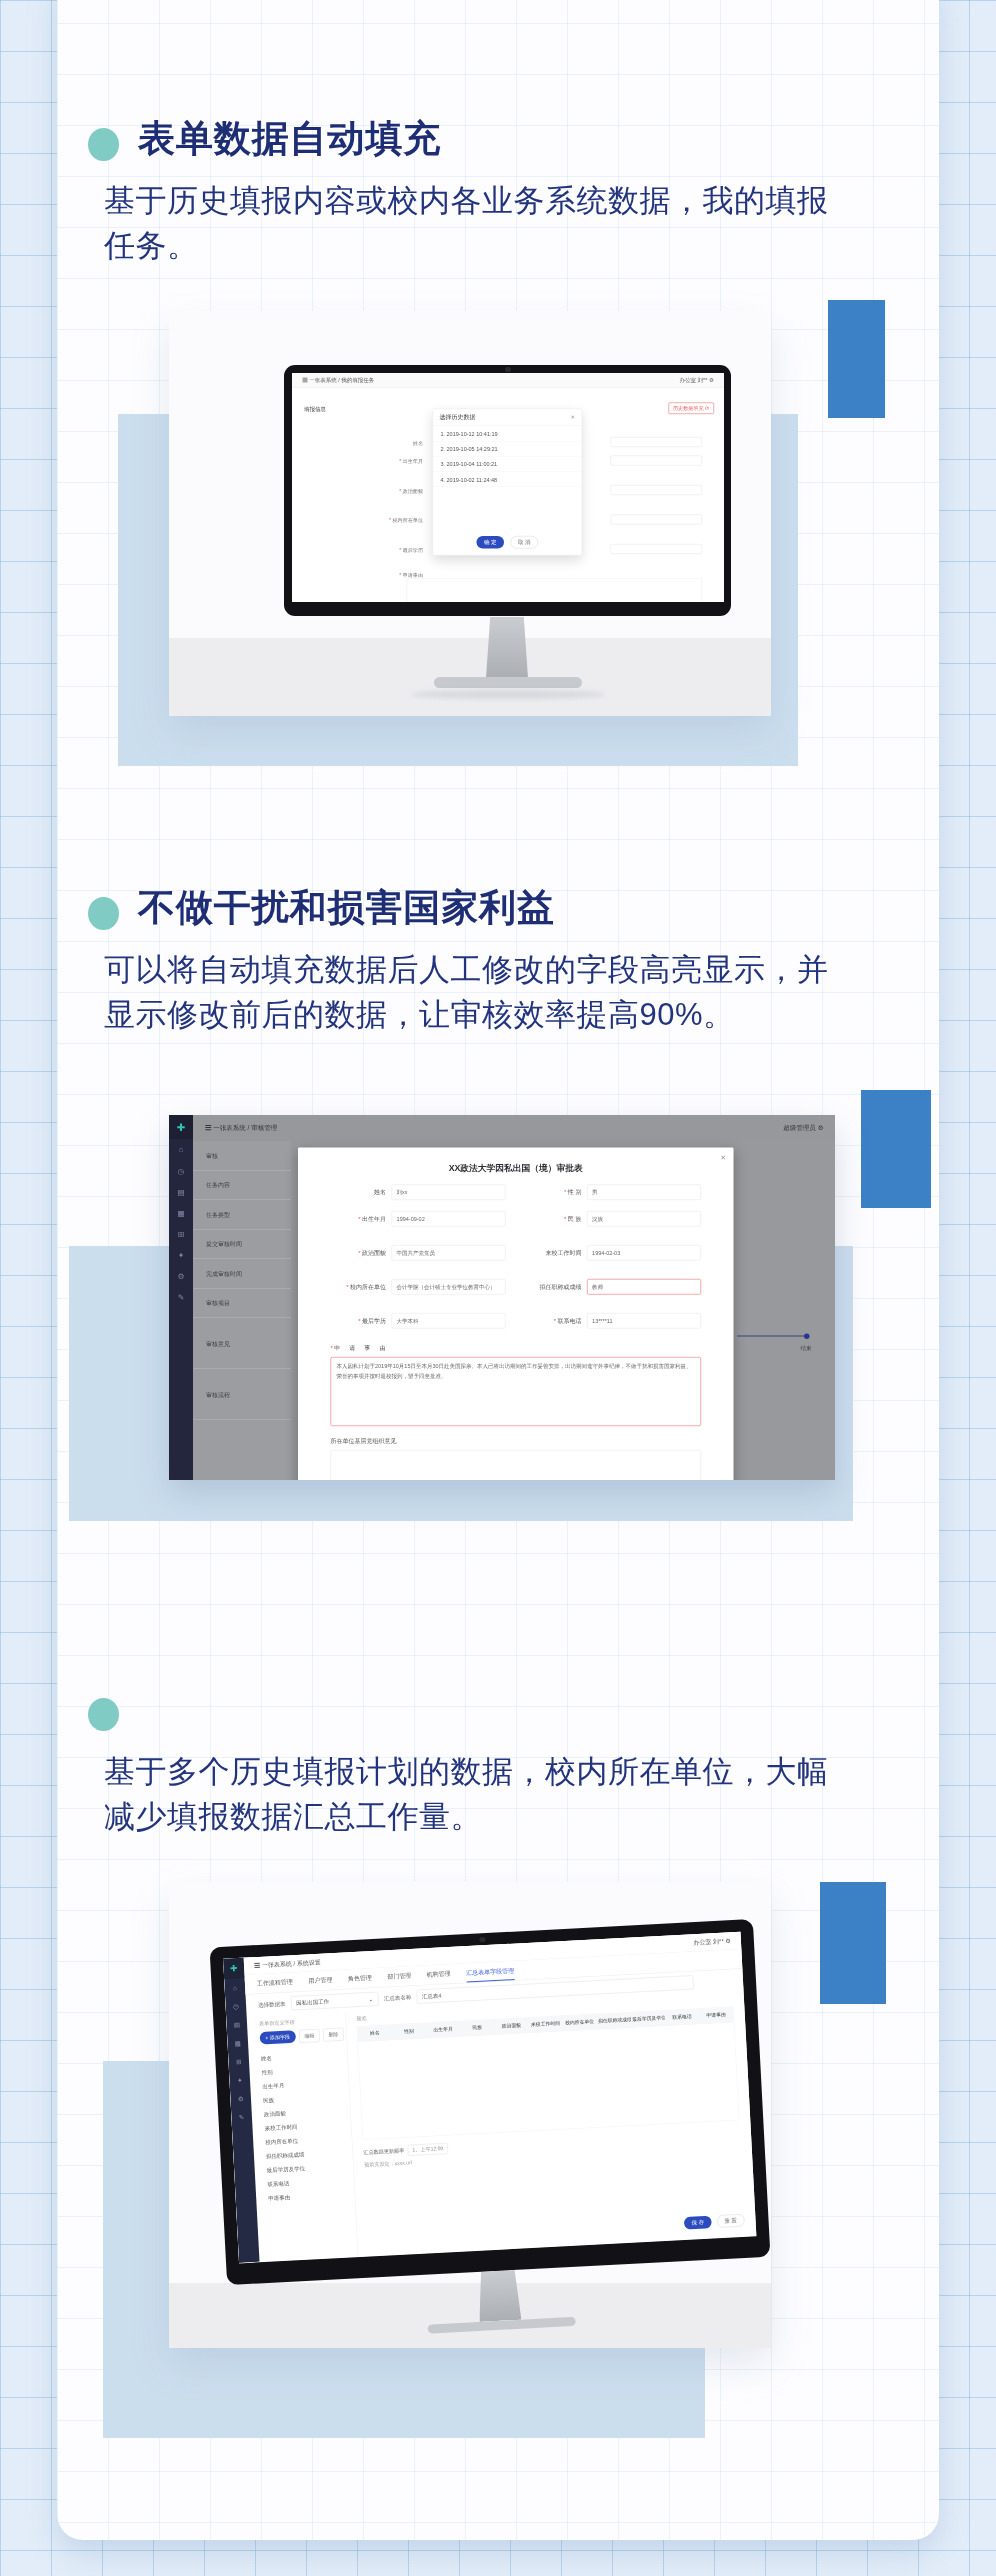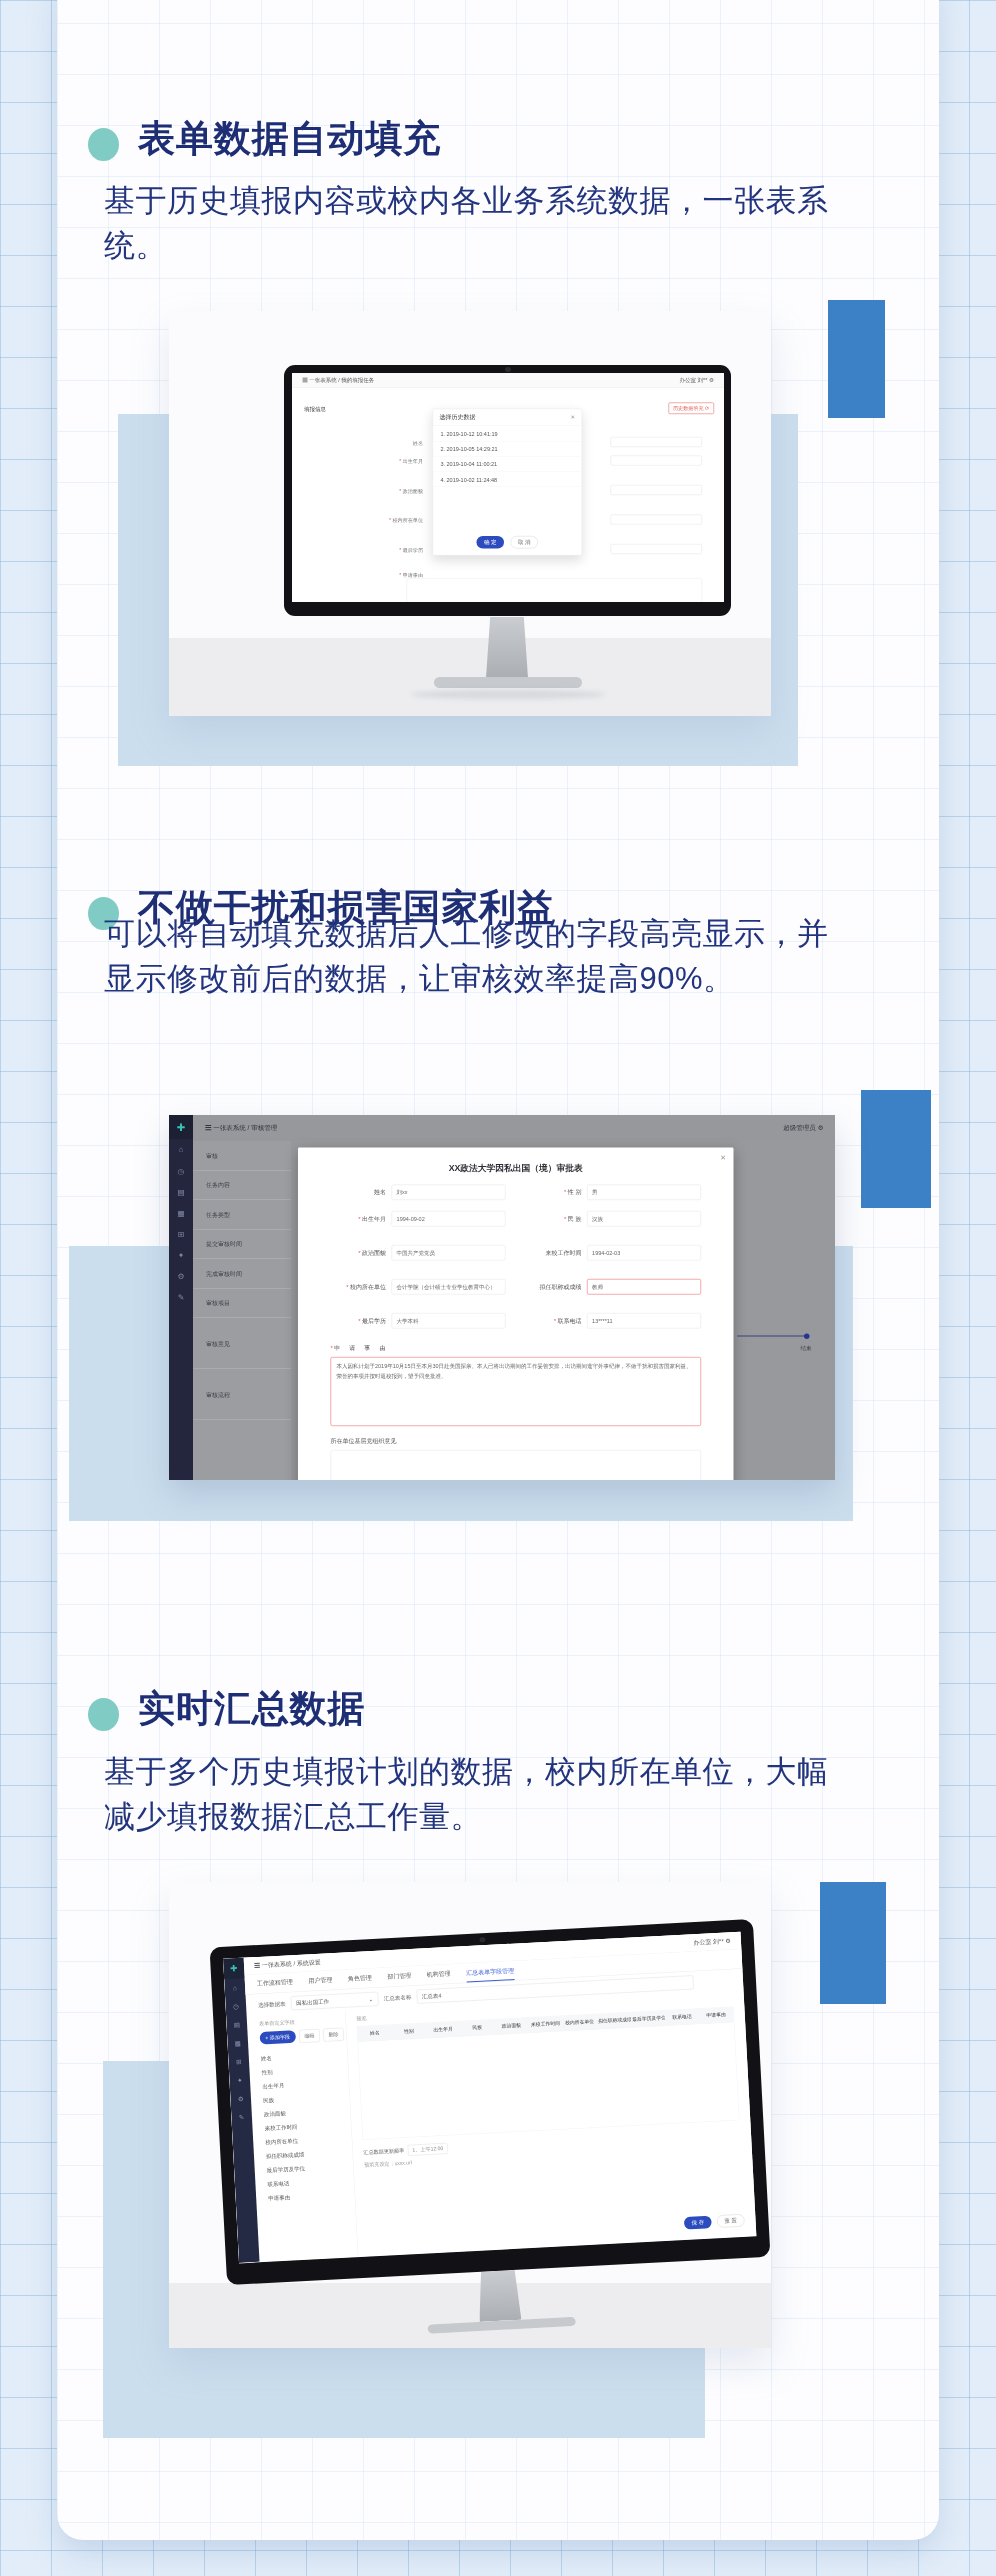--- a/index.html
+++ b/index.html
@@ -114,21 +114,21 @@
   .s3-actions{position:absolute;right:0;bottom:20.3px;display:flex;gap:11px;}
 </style>
 </head>
 <body>
 
 <div class="canvas">
   <div class="abs card"></div>
 
   <div class="abs bullet" style="left:88px;top:128px"></div>
   <h2 class="abs title" style="left:138px;top:114px">表单数据自动填充</h2>
-  <p class="abs desc" style="left:104px;top:179px;width:752px">基于历史填报内容或校内各业务系统数据，一张表系统。</p>
+  <p class="abs desc" style="left:104px;top:179px;width:752px">基于历史填报内容或校内各业务系统数据，我的填报任务。</p>
 
   <div class="abs lightrect" style="left:118px;top:414px;width:680px;height:352px"></div>
   <div class="abs bluerect" style="left:828px;top:300px;width:57px;height:118px"></div>
   <div class="abs photo" style="left:169px;top:311px;width:602px;height:405px">
     <div class="desk" style="height:78px"></div>
   </div>
   <div class="abs bezel" style="left:284px;top:365px;width:447px;height:251px">
     <div class="camdot" style="left:221px;top:1.8px"></div>
   </div>
   <div class="abs neck" style="left:486px;top:617px;width:42px;height:61px"></div>
@@ -179,21 +179,21 @@
         <div class="s1-mbtns">
           <span class="btn-primary">确 定</span>
           <span class="btn-ghost">取 消</span>
         </div>
       </div>
     </div>
   </div>
 
   <div class="abs bullet" style="left:88px;top:897px"></div>
   <h2 class="abs title" style="left:138px;top:883px">不做干扰和损害国家利益</h2>
-  <p class="abs desc" style="left:104px;top:912px;width:752px">可以将自动填充数据后人工修改的字段高亮显示，并显示修改前后的数据，让审核效率提高90%。</p>
+  <p class="abs desc" style="left:104px;top:948px;width:752px">可以将自动填充数据后人工修改的字段高亮显示，并显示修改前后的数据，让审核效率提高90%。</p>
 
   <div class="abs lightrect" style="left:69px;top:1246px;width:784px;height:275px"></div>
   <div class="abs bluerect" style="left:861px;top:1090px;width:70px;height:118px"></div>
 
   <div class="abs shot2">
     <div class="ui s2ui" style="left:0;top:0">
       <div class="s2-side">
         <div class="s2-logo">✚</div>
         <div>
             <div class="s2-ic">⌂</div>
@@ -290,21 +290,20 @@
 
       </div>
 
       <div class="s2-tl-line"></div>
       <div class="s2-tl-dot"></div>
       <div class="s2-tl-lab">结束</div>
     </div>
   </div>
 
   <div class="abs bullet" style="left:88px;top:1698px"></div>
-  <h2 class="abs title" style="left:138px;top:1684px">实时汇总数据</h2>
   <p class="abs desc" style="left:104px;top:1750px;width:752px">基于多个历史填报计划的数据，校内所在单位，大幅减少填报数据汇总工作量。</p>
 
   <div class="abs lightrect" style="left:103px;top:2061px;width:602px;height:377px"></div>
   <div class="abs bluerect" style="left:820px;top:1882px;width:66px;height:122px"></div>
   <div class="abs photo" style="left:169px;top:1882px;width:602px;height:466px">
     <div class="desk" style="height:65px"></div>
   </div>
 
   <div class="abs" style="left:220px;top:1933px;width:544px;height:415px;transform:rotate(-3deg)">
     <div class="bezel" style="left:0;top:0;width:544px;height:338px">

